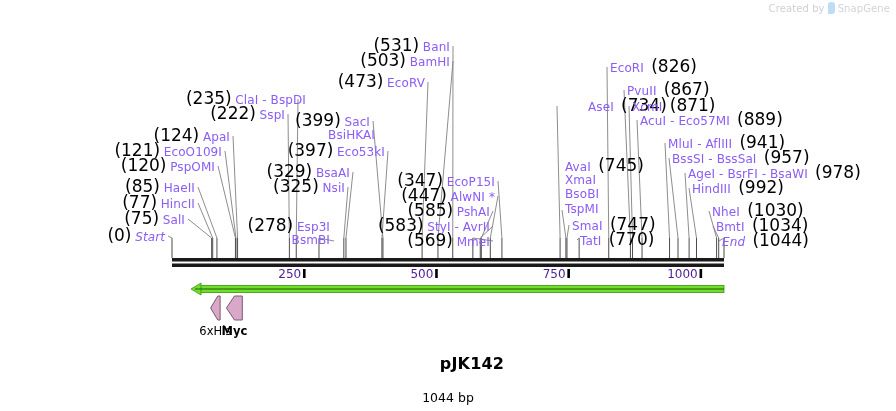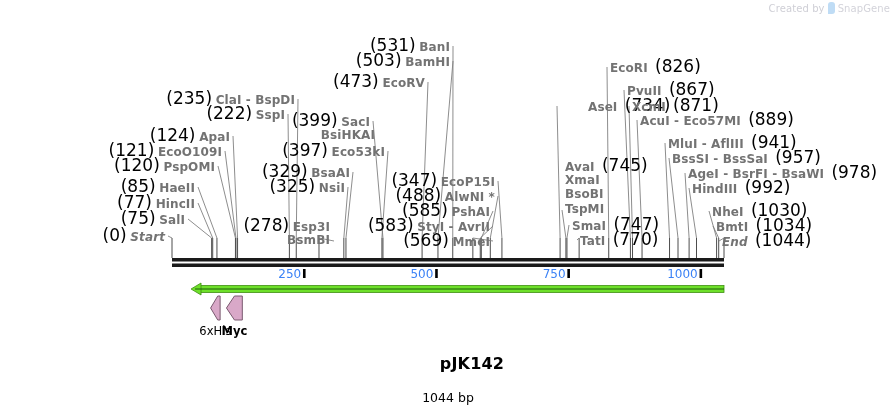--- a/index.html
+++ b/index.html
@@ -55,32 +55,32 @@
     height: 13px;
   }
   .label-row.ralign { text-align: right; }
   .pos {
     font-size: 17px;
     font-weight: 400;
     color: #000;
   }
   .enz {
     font-size: 12px;
-    font-weight: bold;
-    color: #737373;
+    font-weight: normal;
+    color: #8b5cf6;
     letter-spacing: 0.1px;
     margin-top: 16px;
   }
   .enz.italic { font-style: italic; }
 
   
   .ruler-num {
     position: absolute;
     font-size: 12px;
-    color: #3b82f6;
+    color: #4c1d95;
     white-space: nowrap;
   }
 
   
   .feat-label {
     position: absolute;
     font-size: 11.5px;
     color: #000;
     white-space: nowrap;
     text-align: center;
@@ -201,35 +201,35 @@
 
 <div id="label-layer">
     <div class="label-row ralign" style="top: 230px; left: 0px; width: 165px;"><span class="pos">(0)</span> <span class="enz italic">Start</span></div>
     <div class="label-row ralign" style="top: 213px; left: 0px; width: 185px;"><span class="pos">(75)</span> <span class="enz">SalI</span></div>
     <div class="label-row ralign" style="top: 197px; left: 0px; width: 195px;"><span class="pos">(77)</span> <span class="enz">HincII</span></div>
     <div class="label-row ralign" style="top: 181px; left: 0px; width: 195px;"><span class="pos">(85)</span> <span class="enz">HaeII</span></div>
     <div class="label-row ralign" style="top: 160px; left: 0px; width: 215px;"><span class="pos">(120)</span> <span class="enz">PspOMI</span></div>
     <div class="label-row ralign" style="top: 145px; left: 0px; width: 222px;"><span class="pos">(121)</span> <span class="enz">EcoO109I</span></div>
     <div class="label-row ralign" style="top: 130px; left: 0px; width: 230px;"><span class="pos">(124)</span> <span class="enz">ApaI</span></div>
     <div class="label-row ralign" style="top: 108px; left: 0px; width: 285px;"><span class="pos">(222)</span> <span class="enz">SspI</span></div>
-    <div class="label-row ralign" style="top: 93px; left: 0px; width: 295px;"><span class="pos">(235)</span> <span class="enz">ClaI - BspDI</span></div>
+    <div class="label-row ralign" style="top: 93px; left: 0px; width: 295px; padding-left: 11px;"><span class="pos">(235)</span> <span class="enz">ClaI - BspDI</span></div>
     <div class="label-row ralign" style="top: 220px; left: 0px; width: 330px;"><span class="pos">(278)</span> <span class="enz">Esp3I</span></div>
     <div class="label-row ralign" style="top: 235px; left: 0px; width: 330px;"><span class="enz">BsmBI</span></div>
     <div class="label-row ralign" style="top: 181px; left: 0px; width: 345px;"><span class="pos">(325)</span> <span class="enz">NsiI</span></div>
     <div class="label-row ralign" style="top: 166px; left: 0px; width: 350px;"><span class="pos">(329)</span> <span class="enz">BsaAI</span></div>
     <div class="label-row ralign" style="top: 145px; left: 0px; width: 385px;"><span class="pos">(397)</span> <span class="enz">Eco53kI</span></div>
     <div class="label-row ralign" style="top: 130px; left: 0px; width: 375px;"><span class="enz">BsiHKAI</span></div>
     <div class="label-row ralign" style="top: 115px; left: 0px; width: 370px;"><span class="pos">(399)</span> <span class="enz">SacI</span></div>
     <div class="label-row ralign" style="top: 76px; left: 0px; width: 425px;"><span class="pos">(473)</span> <span class="enz">EcoRV</span></div>
     <div class="label-row ralign" style="top: 55px; left: 0px; width: 450px;"><span class="pos">(503)</span> <span class="enz">BamHI</span></div>
     <div class="label-row ralign" style="top: 40px; left: 0px; width: 450px;"><span class="pos">(531)</span> <span class="enz">BanI</span></div>
     <div class="label-row ralign" style="top: 235px; left: 0px; width: 490px;"><span class="pos">(569)</span> <span class="enz">MmeI</span></div>
     <div class="label-row ralign" style="top: 220px; left: 0px; width: 490px;"><span class="pos">(583)</span> <span class="enz">StyI - AvrII</span></div>
     <div class="label-row ralign" style="top: 205px; left: 0px; width: 490px;"><span class="pos">(585)</span> <span class="enz">PshAI</span></div>
-    <div class="label-row ralign" style="top: 190px; left: 0px; width: 495px;"><span class="pos">(488)</span> <span class="enz">AlwNI *</span></div>
+    <div class="label-row ralign" style="top: 190px; left: 0px; width: 495px;"><span class="pos">(447)</span> <span class="enz">AlwNI *</span></div>
     <div class="label-row ralign" style="top: 175px; left: 0px; width: 495px;"><span class="pos">(347)</span> <span class="enz">EcoP15I</span></div>
     <div class="label-row" style="top: 100px; left: 588px;"><span class="enz">AseI</span>&nbsp;&nbsp;<span class="pos">(734)</span></div>
     <div class="label-row" style="top: 160px; left: 565px;"><span class="enz">AvaI</span>&nbsp;&nbsp;<span class="pos">(745)</span></div>
     <div class="label-row" style="top: 175px; left: 565px;"><span class="enz">XmaI</span></div>
     <div class="label-row" style="top: 189px; left: 565px;"><span class="enz">BsoBI</span></div>
     <div class="label-row" style="top: 204px; left: 565px;"><span class="enz">TspMI</span></div>
     <div class="label-row" style="top: 219px; left: 572px;"><span class="enz">SmaI</span>&nbsp;&nbsp;<span class="pos">(747)</span></div>
     <div class="label-row" style="top: 234px; left: 580px;"><span class="enz">TatI</span>&nbsp;&nbsp;<span class="pos">(770)</span></div>
     <div class="label-row" style="top: 61px; left: 610px;"><span class="enz">EcoRI</span>&nbsp;&nbsp;<span class="pos">(826)</span></div>
     <div class="label-row" style="top: 84px; left: 627px;"><span class="enz">PvuII</span>&nbsp;&nbsp;<span class="pos">(867)</span></div>

